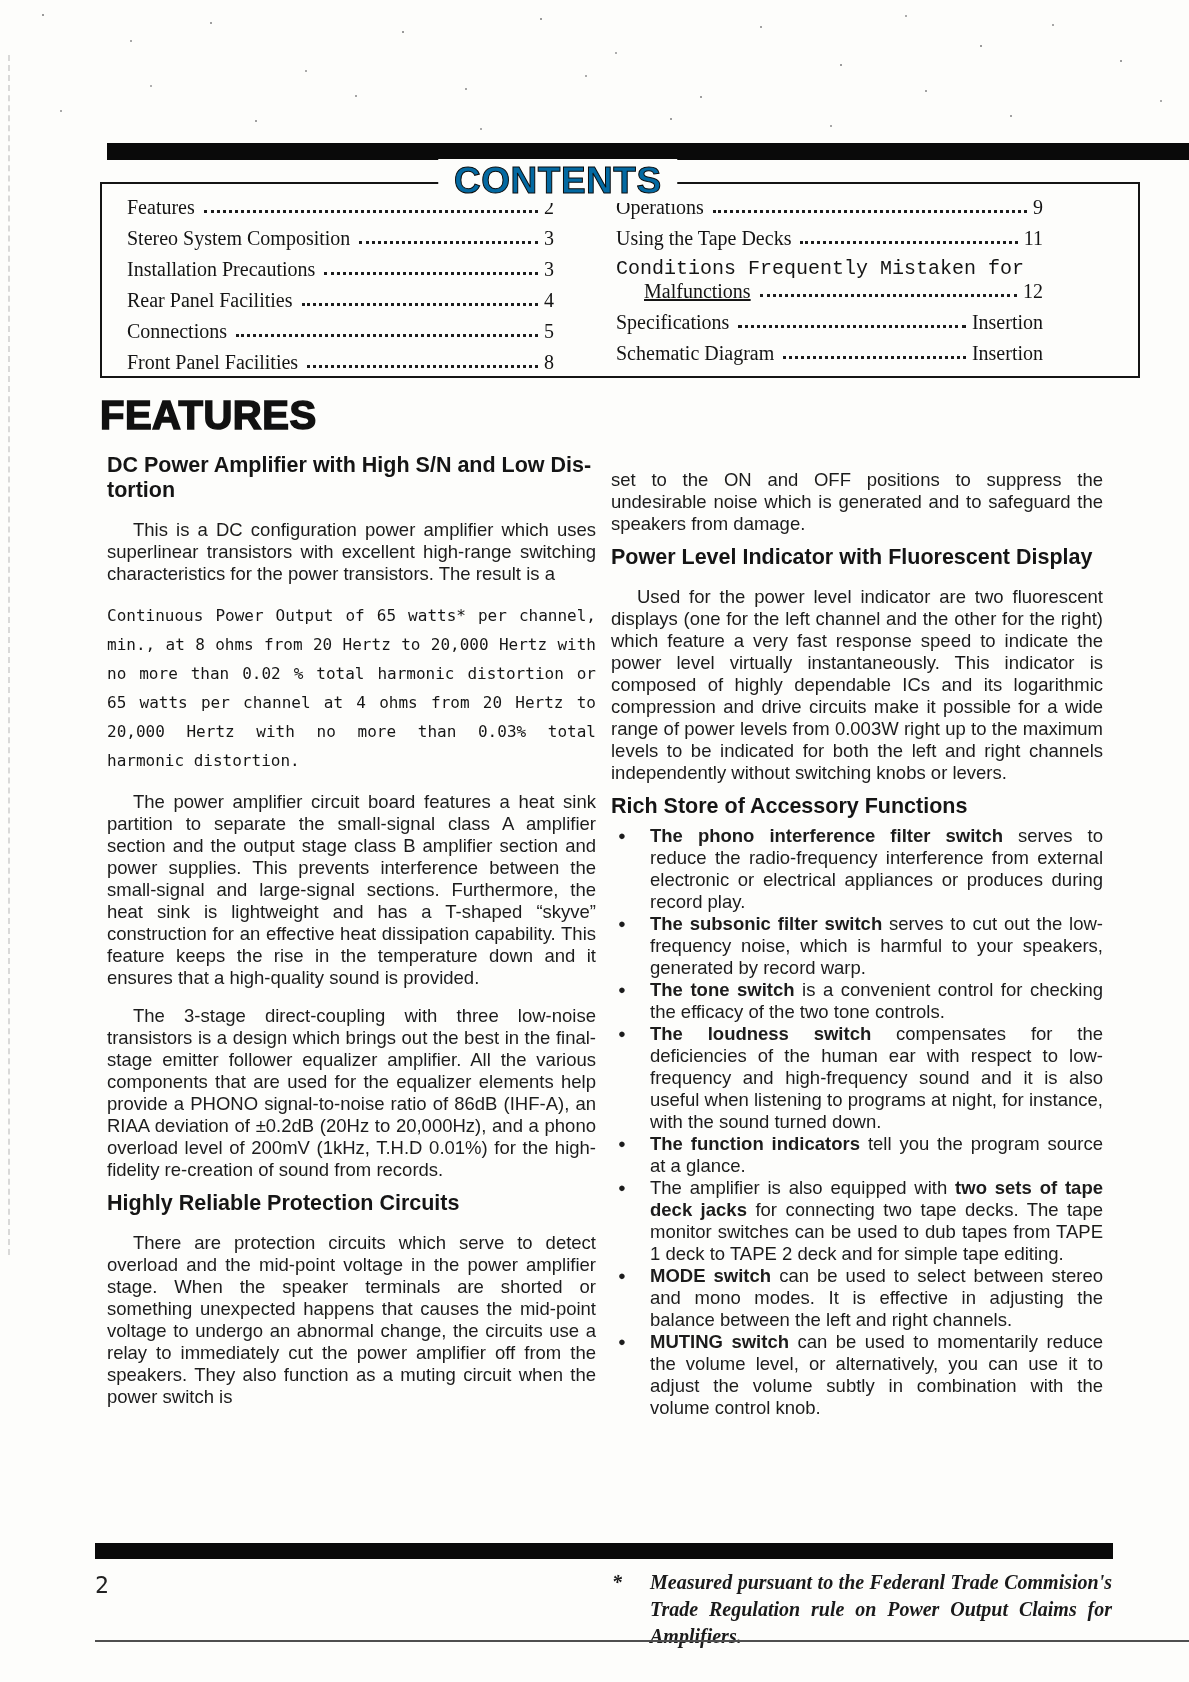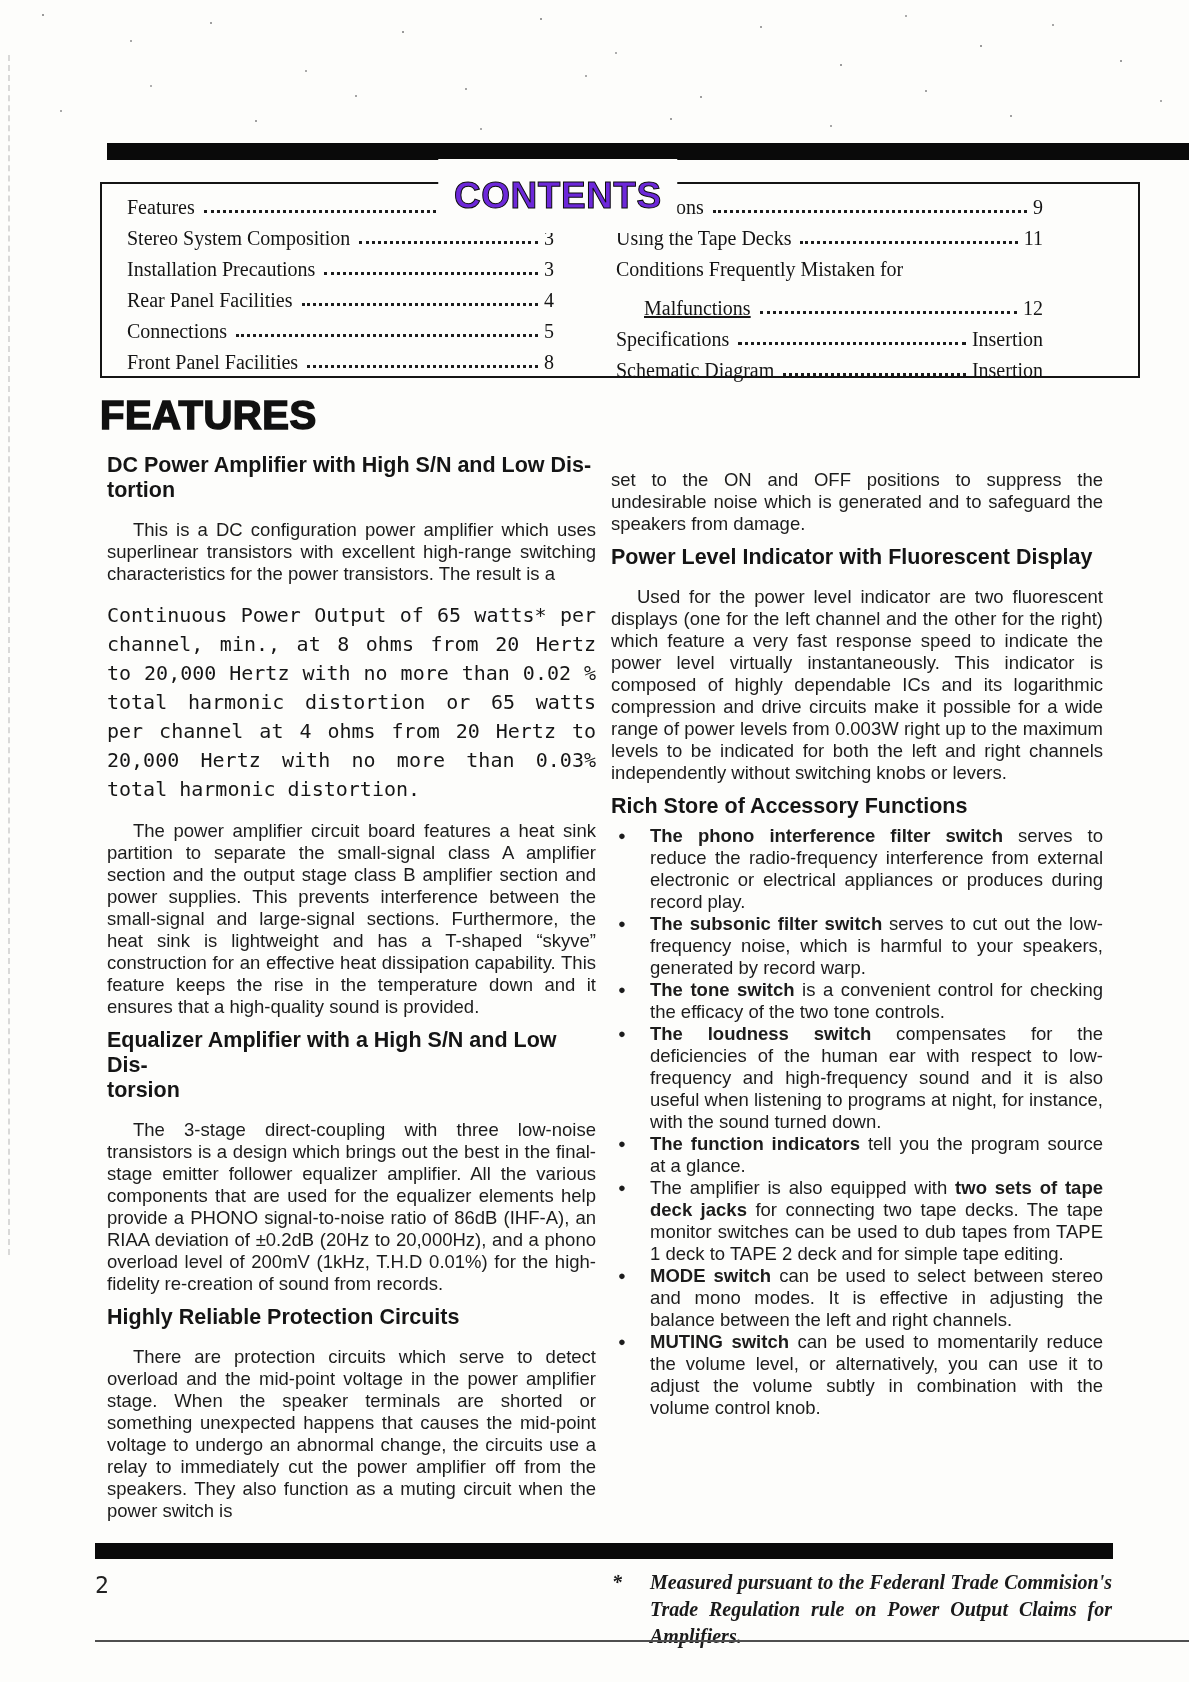--- a/index.html
+++ b/index.html
@@ -19,42 +19,42 @@
        480px 128px 0 0 #ababab, 670px 118px 0 0 #9e9e9e, 830px 125px 0 0 #a7a7a7,
        1010px 115px 0 0 #a1a1a1, 150px 85px 0 0 #b0b0b0, 355px 95px 0 0 #a4a4a4,
        585px 75px 0 0 #ababab, 925px 90px 0 0 #a2a2a2;}
 
   
   .topbar{position:absolute;left:107px;top:143px;width:1082px;height:17px;background:#0a0a0a;}
   .toc-box{position:absolute;left:100px;top:182px;width:1040px;height:196px;
         border:2.5px solid #141414;box-sizing:border-box;
         padding:12px 95px 0 25px;display:flex;gap:62px;}
   .toc-title{position:absolute;top:-25px;left:44%;transform:translateX(-50%);
-        background:#fdfdfb;padding:16px 16px;font-size:37px;font-weight:bold;
-        letter-spacing:.5px;color:#6d28d9;font-family:"Liberation Sans",sans-serif;
+        background:#fdfdfb;padding:1px 16px;font-size:37px;font-weight:bold;
+        letter-spacing:.5px;color:#0369a1;font-family:"Liberation Sans",sans-serif;
         -webkit-text-stroke:1px #0a0a0a;}
   .toc-col{flex:1;font-family:"Liberation Serif",serif;font-size:20px;color:#141414;}
   .toc-row{display:flex;align-items:flex-end;line-height:22px;margin-bottom:9px;}
-  .toc-line1{line-height:22px;margin-bottom:17px;}
+  .toc-line1{line-height:22px;margin-bottom:0;font-family:Liberation Mono, monospace;}
   .toc-leader{flex:1;border-bottom:3px dotted #1d1d1d;margin:0 6px 5px 9px;}
   .toc-cont .toc-label{padding-left:28px;text-decoration:underline;}
 
   
   .features-title{position:absolute;left:100px;top:393px;font-size:40px;font-weight:bold;
         letter-spacing:.5px;color:#111;-webkit-text-stroke:1.6px #111;}
 
   .col{position:absolute;top:453px;text-align:justify;font-size:18.5px;line-height:22px;color:#1c1c1c;}
   .col-left{left:107px;width:489px;}
   .col-right{left:611px;width:492px;}
   .col p{margin:16px 0 10px;}
   .col p.indent{text-indent:26px;}
   .col h3.sub{font-size:21.5px;line-height:25px;font-weight:bold;margin:8px 0 6px;
         text-align:left;white-space:pre-line;color:#151515;}
   .col h3.sub:first-child{margin-top:0;}
-  .display{font-family:"DejaVu Sans Mono",monospace;font-size:20px;line-height:29px;
+  .display{font-family:"DejaVu Sans Mono",monospace;font-size:16px;line-height:29px;
         margin:6px 0 14px;text-align:justify;color:#161616;}
 
   ul.bullets{list-style:none;margin:2px 0 0;padding:0;}
   li.bullet{position:relative;padding-left:39px;margin:0;}
   li.bullet::before{content:"●";position:absolute;left:7px;top:0;font-size:13px;}
   .b{font-weight:bold;}
 
   
   .footbar{position:absolute;left:95px;top:1543px;width:1018px;height:16px;background:#0a0a0a;}
   .pagenum{position:absolute;left:95px;top:1572px;font-size:23px;
@@ -141,22 +141,20 @@
   </div>
 
   <div class="features-title">FEATURES</div>
 
   <div class="col col-left">
     <h3 class="sub">DC Power Amplifier with High S/N and Low Dis-
 tortion</h3>
     <p class="indent">This is a DC configuration power amplifier which uses superlinear transistors with excellent high-range switching characteristics for the power transistors. The result is a</p>
     <p class="display">Continuous Power Output of 65 watts* per channel, min., at 8 ohms from 20 Hertz to 20,000 Hertz with no more than 0.02 % total harmonic distortion or  65 watts per channel at 4 ohms from 20 Hertz to  20,000 Hertz  with no more than 0.03%  total harmonic distortion.</p>
     <p class="indent">The power amplifier circuit board features a heat sink partition to separate the small-signal class A amplifier section and the output stage class B amplifier section and power supplies. This prevents interference between the small-signal and large-signal sections. Furthermore, the heat sink is lightweight and has a T-shaped “skyve” construction for an effective heat dissipation capability. This feature keeps the rise in the temperature down and it ensures that a high-quality sound is provided.</p>
-    <h3 class="sub">Equalizer Amplifier with a High S/N and Low Dis-
-torsion</h3>
     <p class="indent">The 3-stage direct-coupling with three low-noise transistors is a design which brings out the best in the final-stage emitter follower equalizer amplifier. All the various components that are used for the equalizer elements help provide a PHONO signal-to-noise ratio of 86dB (IHF-A), an RIAA deviation of ±0.2dB (20Hz to 20,000Hz), and a phono overload level of 200mV (1kHz, T.H.D 0.01%) for the high-fidelity re-creation of sound from records.</p>
     <h3 class="sub">Highly Reliable Protection Circuits</h3>
     <p class="indent">There are protection circuits which serve to detect overload and the mid-point voltage in the power amplifier stage. When the speaker terminals are shorted or something unexpected happens that causes the mid-point voltage to undergo an abnormal change, the circuits use a relay to immediately cut the power amplifier off from the speakers. They also function as a muting circuit when the power switch is</p>
   </div>
 
   <div class="col col-right">
     <p>set to the ON and OFF positions to suppress the undesirable noise which is generated and to safeguard the speakers from damage.</p>
     <h3 class="sub">Power Level Indicator with Fluorescent Display</h3>
     <p class="indent">Used for the power level indicator are two fluorescent displays (one for the left channel and the other for the right) which feature a very fast response speed to indicate the power level virtually instantaneously. This indicator is composed of highly dependable ICs and its logarithmic compression and drive circuits make it possible for a wide range of power levels from 0.003W right up to the maximum levels to be indicated for both the left and right channels independently without switching knobs or levers.</p>
     <h3 class="sub">Rich Store of Accessory Functions</h3>

